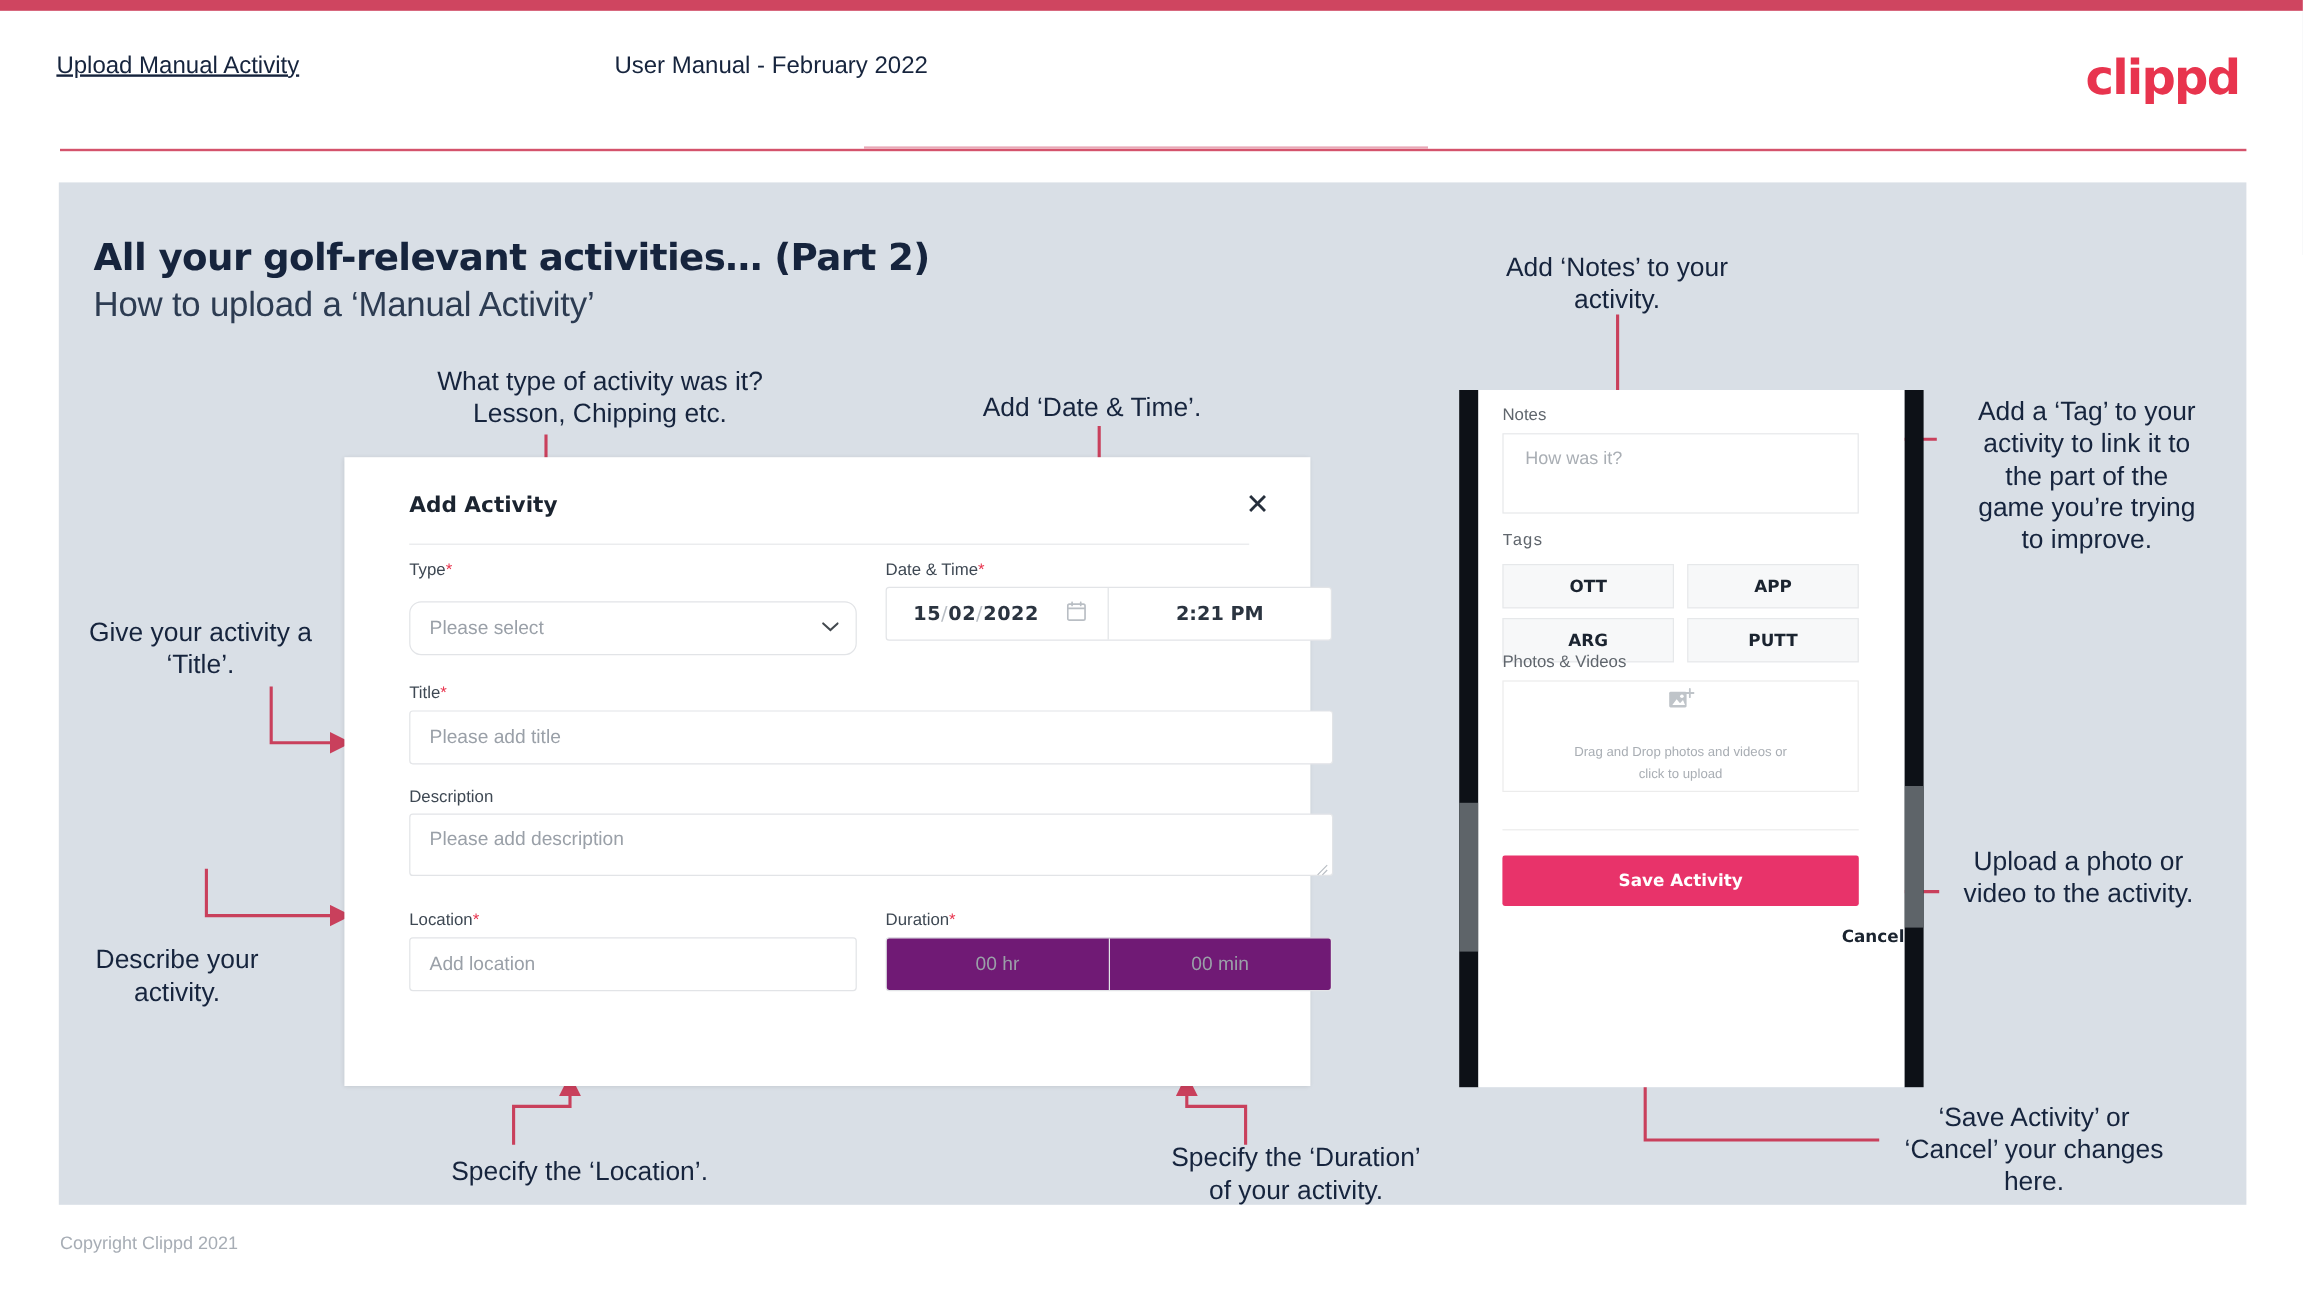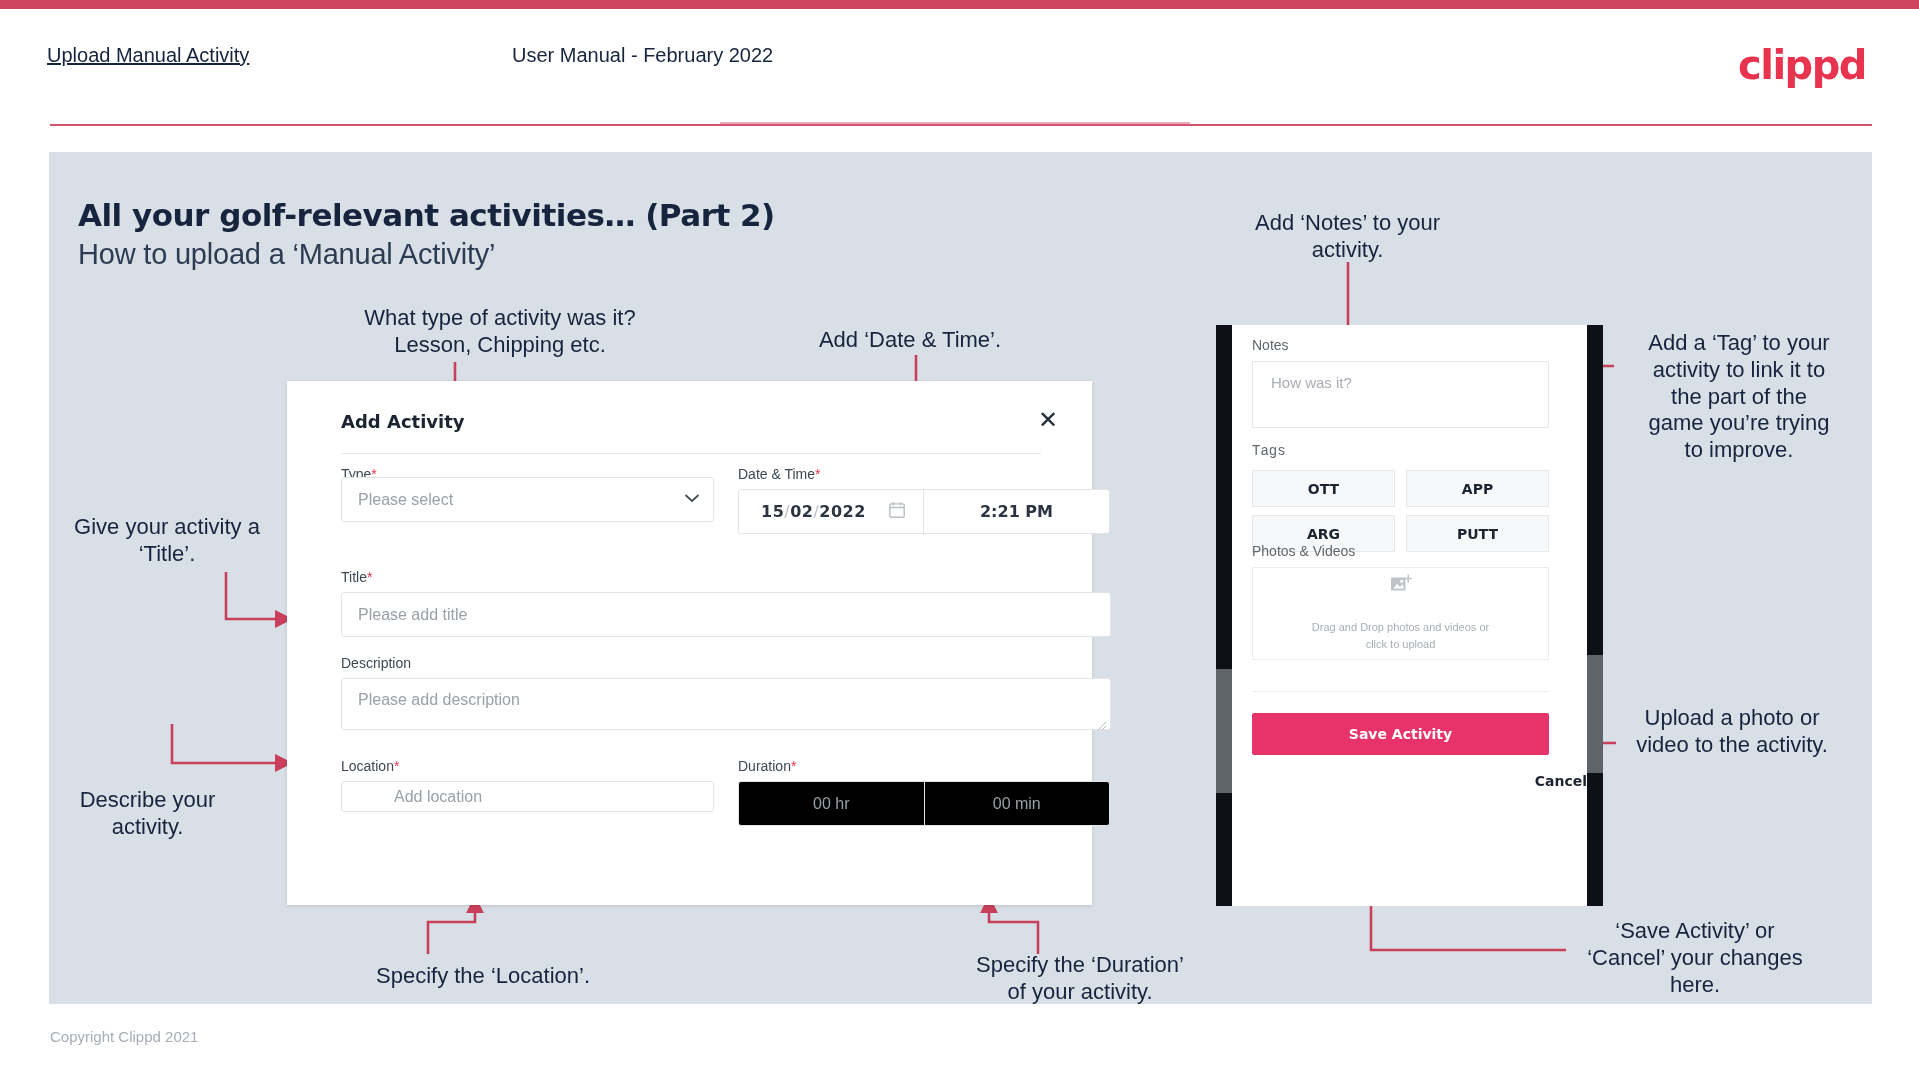--- a/index.html
+++ b/index.html
@@ -86,42 +86,42 @@
     display: flex; align-items: center;
     font-size: 16px; color: #9aa0a8;
   }
   .inp .ph { padding-left: 16px; }
   .chev {
     position: absolute; right: 16px; top: 50%; transform: translateY(-50%);
     width: 12px; height: 12px;
   }
   .chev svg { display: block; }
 
-  .type-inp   { left: 54px;  top: 96px; width: 373px; height: 45px; }
+  .type-inp   { left: 54px;  top: 120px; width: 373px; height: 45px; border-radius: 10px; }
   .dt-wrap    { left: 451px; top: 108px; width: 372px; height: 45px;
                 border: 1px solid #e2e4e7; border-radius: 3px; position: absolute;
                 display: flex; background: #fff; }
   .dt-date    { flex: 0 0 185px; display: flex; align-items: center;
                 border-right: 1px solid #e2e4e7; position: relative; }
   .dt-date-txt{ margin-left: 22px; font-size: 16px; color: #2b3440; font-weight: 700;
                 font-family: "DejaVu Sans", sans-serif; letter-spacing: 0.5px; }
   .dt-date-txt .sl { color: #b9bec4; font-weight: 400; }
   .cal-ico    { position: absolute; right: 18px; top: 50%; transform: translateY(-50%); }
   .dt-time    { flex: 1; display: flex; align-items: center; justify-content: center;
                 font-size: 16px; color: #2b3440; font-weight: 700;
                 font-family: "DejaVu Sans", sans-serif; }
 
   .title-inp  { left: 54px; top: 211px; width: 770px; height: 45px; }
   .desc-inp   { left: 54px; top: 297px; width: 770px; height: 52px;
                 align-items: flex-start; padding-top: 12px; position: absolute; }
   .resize-grip{ position: absolute; right: 3px; bottom: 2px; width: 10px; height: 10px; }
-  .loc-inp    { left: 54px; top: 400px; width: 373px; height: 31px; padding-left: 36px; }
+  .loc-inp    { left: 54px; top: 400px; width: 373px; height: 45px; }
   .dur-wrap   { left: 451px; top: 400px; width: 372px; height: 45px;
                 border: 1px solid #e2e4e7; border-radius: 3px; position: absolute;
-                display: flex; background: #000000; }
+                display: flex; background: #701a75; }
   .dur-half   { flex: 1; display: flex; align-items: center; justify-content: center;
                 font-size: 16px; color: #9aa0a8; }
   .dur-half.first { border-right: 1px solid #e2e4e7; }
 
   
   .phone {
     position: absolute; left: 1216px; top: 325px; width: 387px; height: 581px;
   }
   .phone-edge-l, .phone-edge-r {
     position: absolute; top: 0; width: 16px; height: 581px; background: #0d1117;

